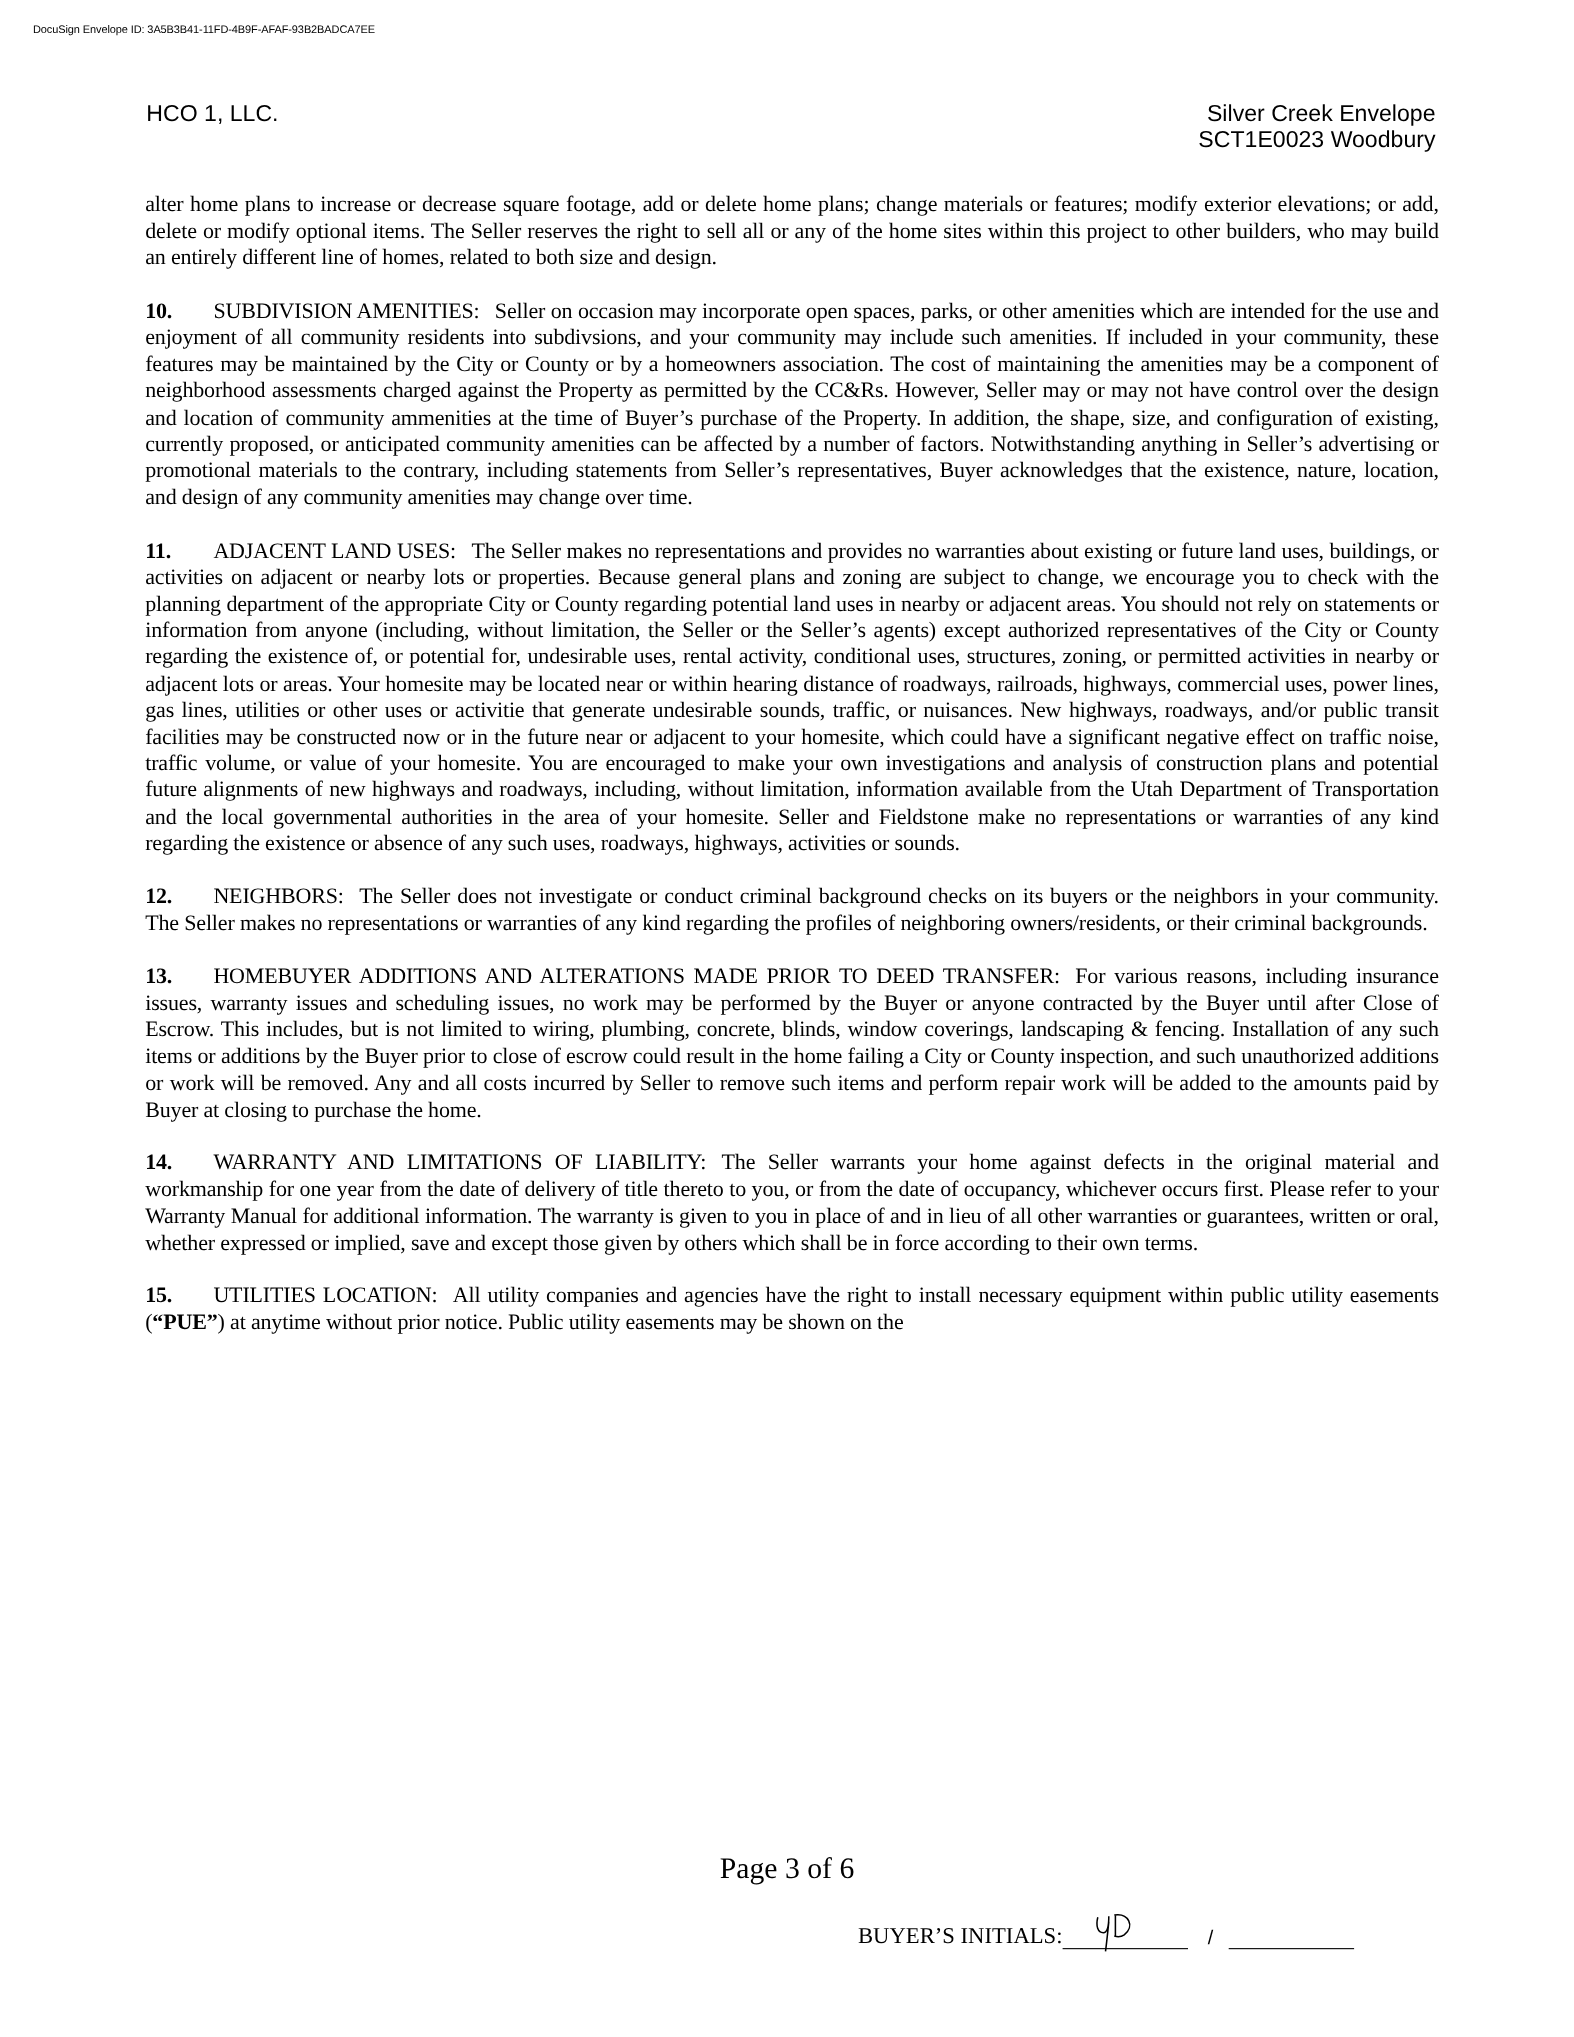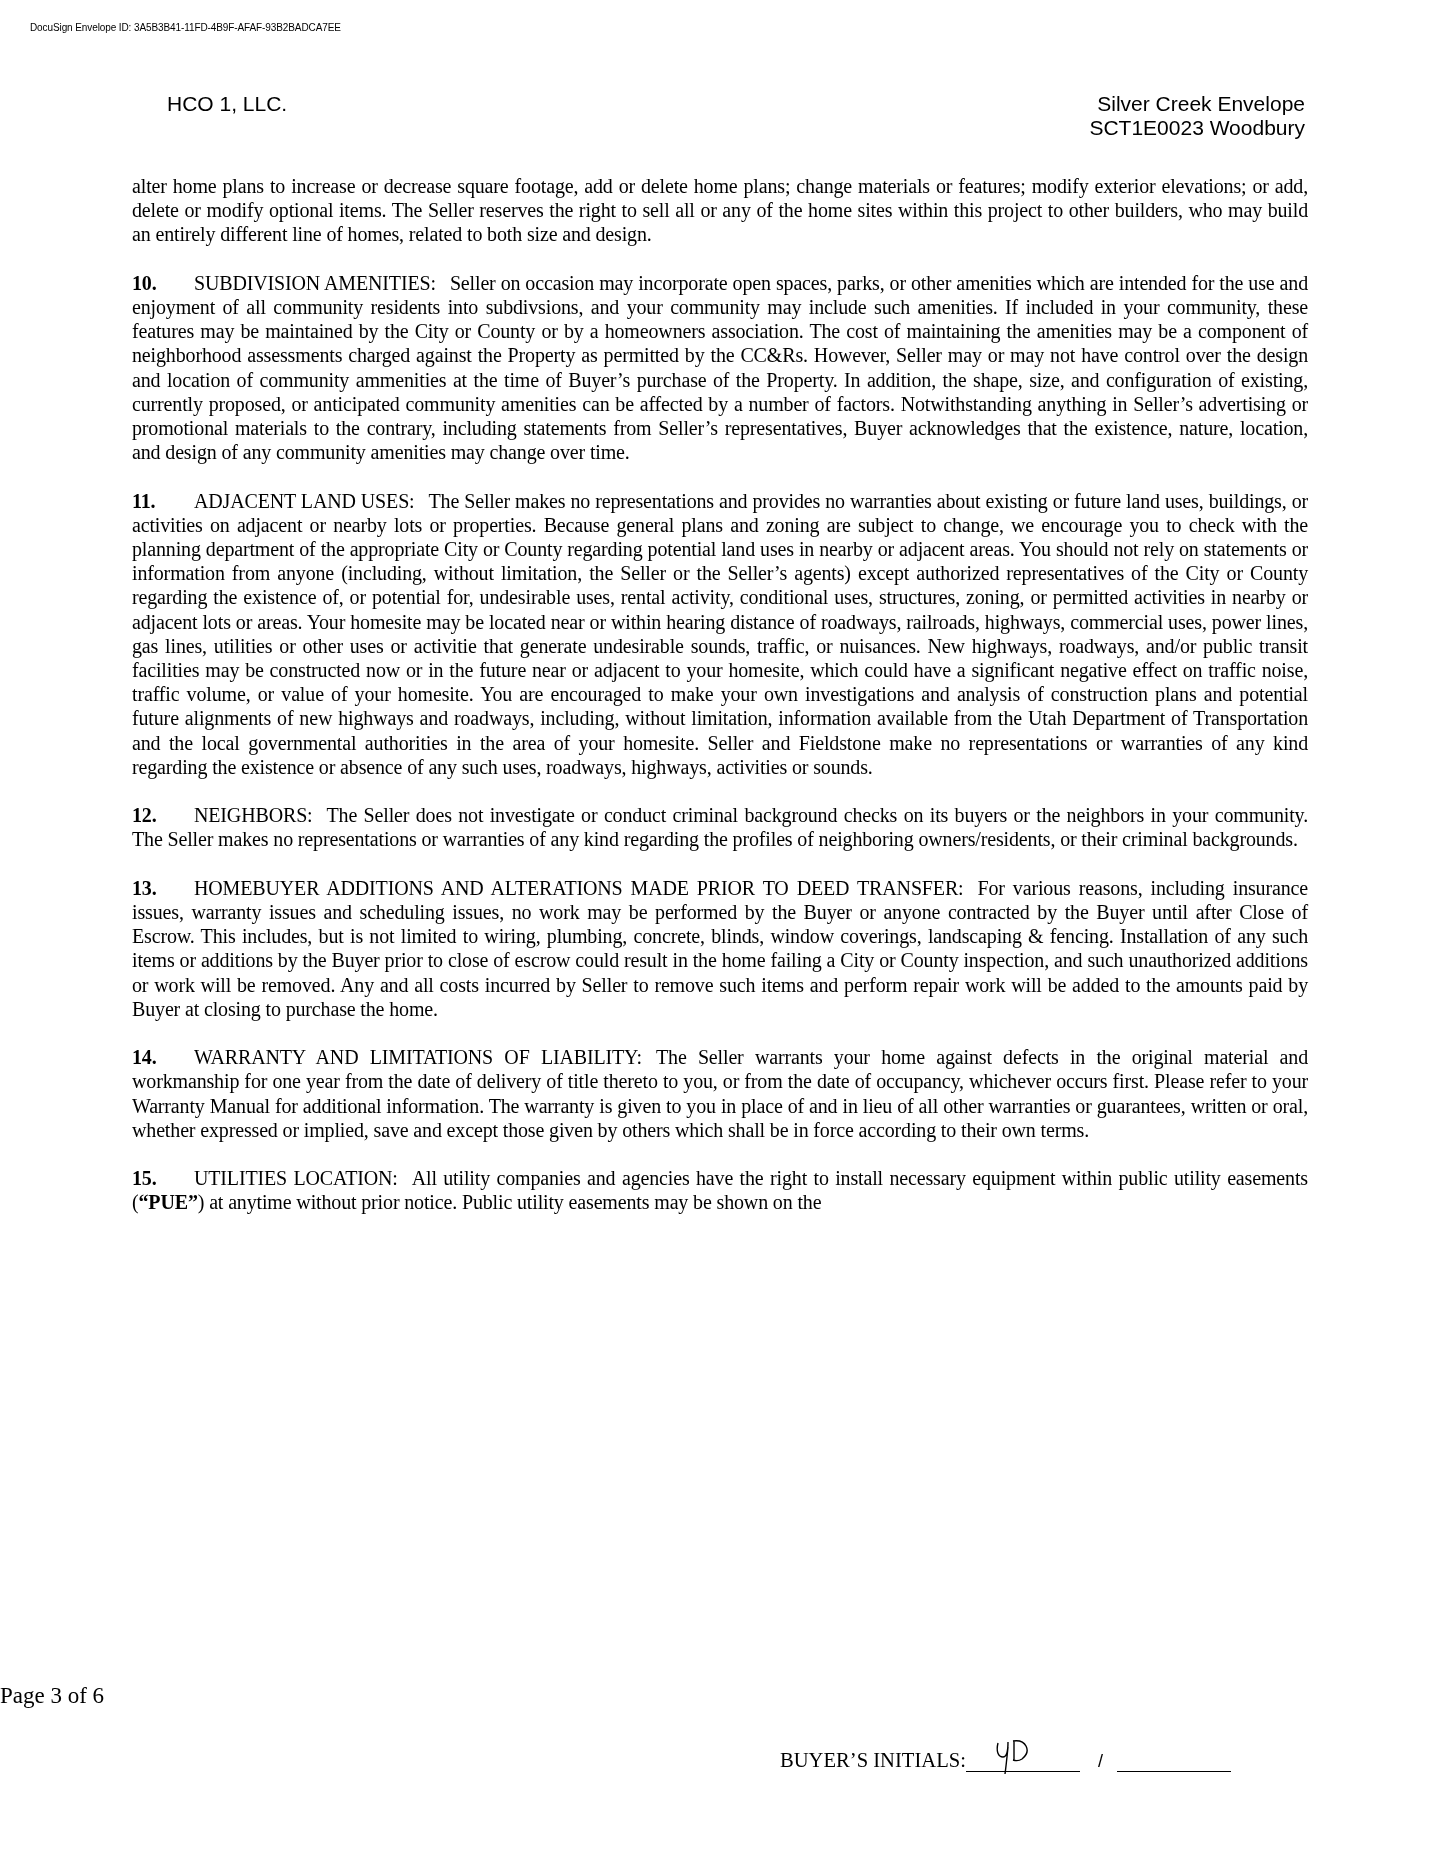--- a/index.html
+++ b/index.html
@@ -1,25 +1,25 @@
 <!DOCTYPE html>
 <html><head>
 <meta charset="utf-8">
 <style>
   html, body { margin: 0; padding: 0; background: #ffffff; }
   body { width: 1431px; height: 1852px; position: relative; overflow: hidden; color: #000; }
   .envelope { position: absolute; left: 30px; top: 22px; font-family: "Liberation Sans", sans-serif; font-size: 10px; letter-spacing: -0.1px; }
-  .hdr-left { position: absolute; left: 133px; top: 92px; font-family: "Liberation Sans", sans-serif; font-size: 21px; margin-left: 34px; }
+  .hdr-left { position: absolute; left: 133px; top: 92px; font-family: "Liberation Sans", sans-serif; font-size: 21px; }
   .hdr-right { position: absolute; right: 126px; top: 92px; font-family: "Liberation Sans", sans-serif; font-size: 21px; text-align: right; line-height: 24px; }
   .body { position: absolute; left: 132px; top: 174px; width: 1176px; font-family: "Liberation Serif", serif; font-size: 20px; line-height: 24.2px; text-align: justify; letter-spacing: -0.15px; }
   .para { margin: 0 0 24.2px 0; }
   .sec-num { font-weight: bold; display: inline-block; width: 62px; }
   .sec-title { font-weight: normal; }
   .sp { display: inline-block; width: 14px; }
-  .footer-page { position: absolute; left: 0; width: 1431px; top: 1683px; text-align: left; font-family: "Liberation Serif", serif; font-size: 23px; }
+  .footer-page { position: absolute; left: 0; width: 1431px; top: 1683px; text-align: center; font-family: "Liberation Serif", serif; font-size: 27px; }
   .initials-row { position: absolute; left: 780px; top: 1745px; font-family: "Liberation Serif", serif; font-size: 20.6px; display: flex; align-items: flex-end; }
   .initials-label { }
   .initial-line { display: inline-block; width: 114px; border-bottom: 1.6px solid #000; height: 26px; position: relative; }
   .initial-slash { margin: 0 14px 0 18px; font-family: "Liberation Sans", sans-serif; font-size: 18px; }
   .sig { position: absolute; left: 26px; top: -8px; }
   strong.inl { font-weight: bold; }
 </style>
 </head>
 <body>
 

